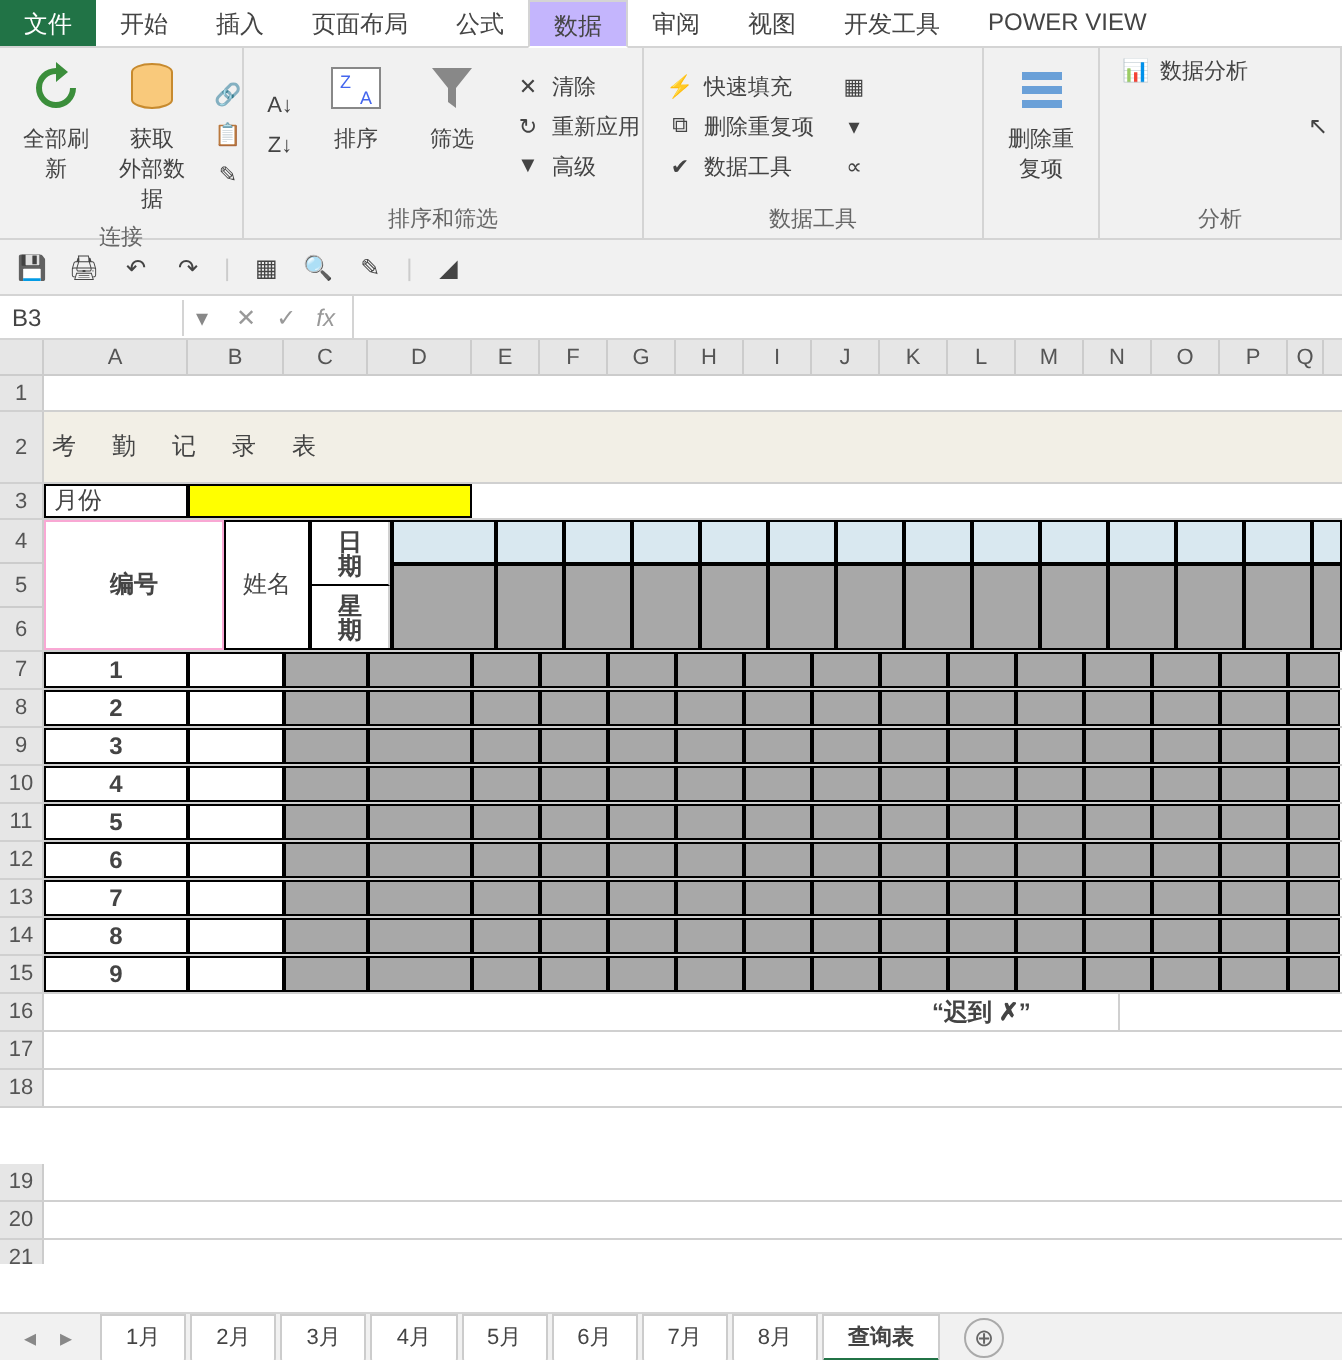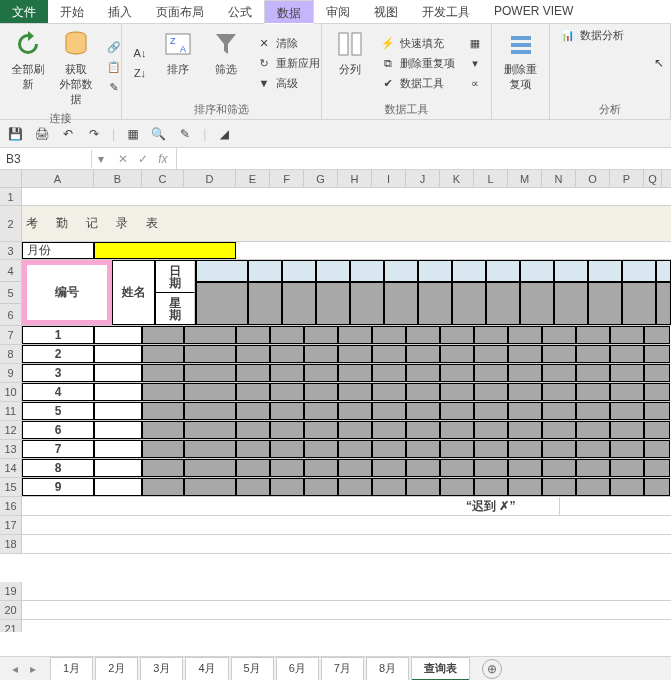--- a/index.html
+++ b/index.html
@@ -132,29 +132,20 @@
             <span class="ico">▼</span>
             <span>高级</span>
           </div>
       </div>
     </div>
     <div class="glabel">排序和筛选</div>
   </div>
 
   <div class="rgroup" style="width:170px">
     <div class="gbody">
-      <div class="bigbtn">
-        <span class="ico">
-            <svg width="28" height="28">
-              <rect x="3" y="3" width="9" height="22" fill="#fff" stroke="#888"></rect>
-              <rect x="16" y="3" width="9" height="22" fill="#fff" stroke="#888"></rect>
-            </svg>
-          </span>
-        <span>分列</span>
-      </div>
       <div class="smcol">
         <div class="smbtn">
             <span class="ico">⚡</span>
             <span>快速填充</span>
           </div>
         <div class="smbtn">
             <span class="ico">⧉</span>
             <span>删除重复项</span>
           </div>
         <div class="smbtn">
@@ -265,22 +256,22 @@
       <div class="cellv" style="width:142px;background:#ffff00;border:1px solid #000"></div>
       <div class="cellv" style="width:434px;border-right:none"></div>
     </div>
 
     <div class="row" style="height:66px">
       <div style="width:22px;display:flex;flex-direction:column">
         <div class="rh" style="flex:1;border-bottom:1px solid #ccc">4</div>
         <div class="rh" style="flex:1;border-bottom:1px solid #ccc">5</div>
         <div class="rh" style="flex:1">6</div>
       </div>
-      <div class="cellv" style="width:92px;border:5px solid #f9a8d4;font-weight:bold">编号</div>
-      <div class="cellv" style="width:44px;border:1px solid #000;font-weight:bold">姓名</div>
+      <div class="cellv" style="width:92px;border:1px solid #f9a8d4;font-weight:bold">编号</div>
+      <div class="cellv" style="width:44px;border:1px solid #000;font-weight:normal">姓名</div>
       <div style="width:42px;border:1px solid #000;display:flex;flex-direction:column">
         <div class="cellv" style="flex:1;border-bottom:1px solid #000;white-space:pre-line;line-height:1;font-weight:bold">日
 期</div>
         <div class="cellv" style="flex:1;white-space:pre-line;line-height:1;font-weight:bold">星
 期</div>
       </div>
       <div style="width:486px;display:flex;flex-direction:column">
         <div style="flex:1;display:flex;background:#d9e8f0">
           <div class="cellv" style="width:52px;border:1px solid #000"></div>
           <div style="flex:1;display:flex">

